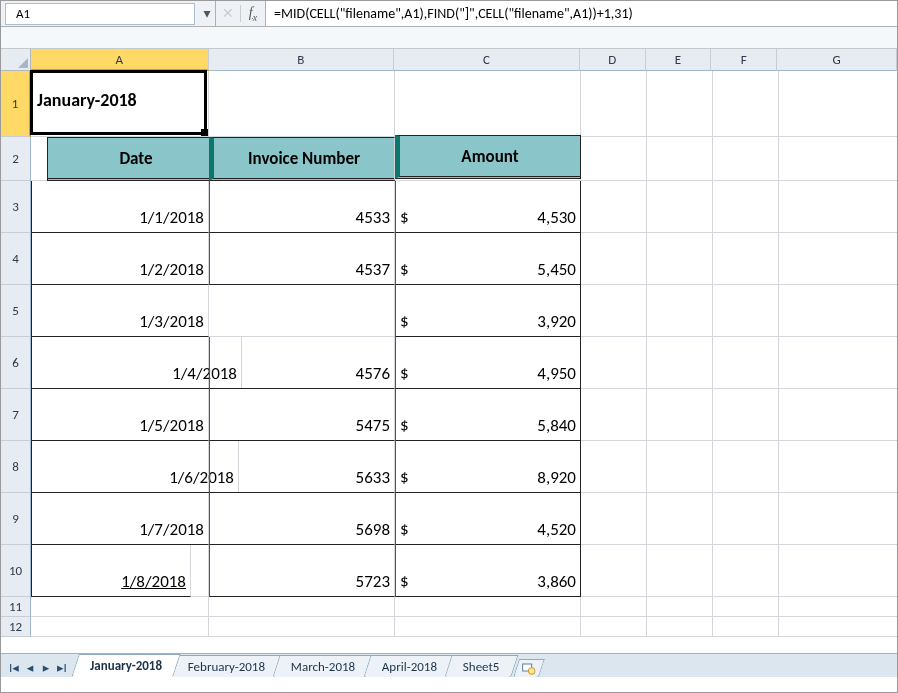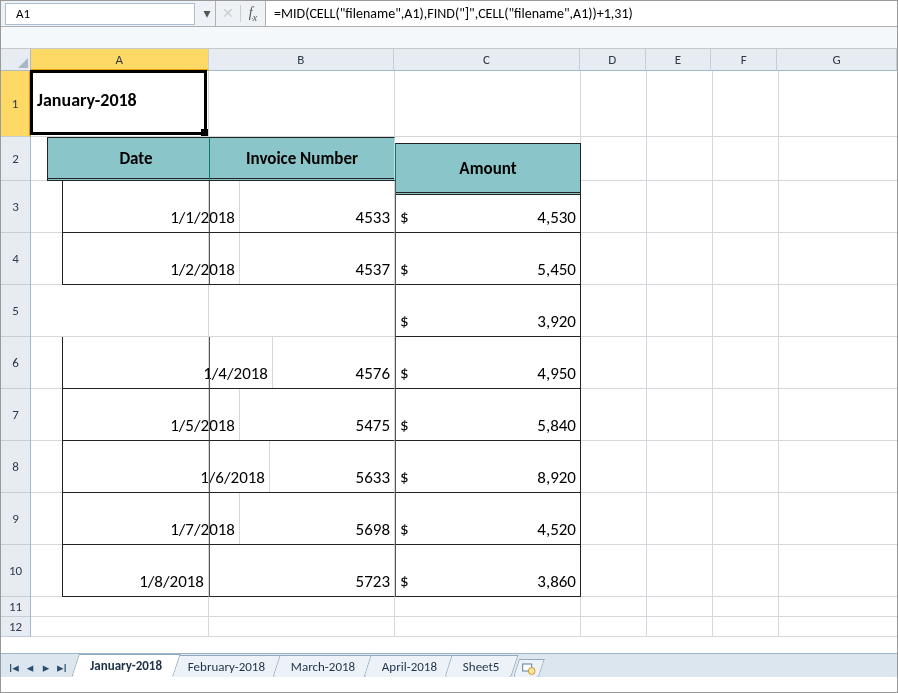--- a/index.html
+++ b/index.html
@@ -164,29 +164,29 @@
     font-size: 17px;
     text-align: center;
     display: flex;
     align-items: center;
     justify-content: center;
     border-top: 1.5px solid #222;
     border-bottom: 3px double #222;
   }
   .c-head-left { border-left: 1.5px solid #222; }
   .c-head-right { border-right: 1.5px solid #222; }
-  .c-head-mid { border-left: 1px solid #0f766e; text-align: right; }
+  .c-head-mid { border-left: 5px solid #0f766e; text-align: right; }
   .c-data {
     font-size: 17px;
     display: flex;
     align-items: flex-end;
     padding: 0 4px 4px 4px;
     border-bottom: 1.5px solid #222;
   }
-  .c-data.date { justify-content: flex-end; border-left: 1.5px solid #222; margin-left: 31px; }
+  .c-data.date { justify-content: flex-end; border-left: 1.5px solid #222; }
   .c-data.inv  { justify-content: flex-end; border-left: 1px solid #555; }
   .c-data.amt  { border-left: 1px solid #555; border-right: 1.5px solid #222; }
   .amt-split {
     display: flex; width: 100%; justify-content: space-between;
   }
   .tabbar {
     height: 24px;
     background: #dbe6ee;
     border-top: 1px solid #9db3c6;
     display: flex;
@@ -352,37 +352,38 @@
       <div class="cell" style="left: 0px; top: 546px; width: 178px; height: 20px;"></div>
       <div class="cell" style="left: 178px; top: 546px; width: 186px; height: 20px;"></div>
       <div class="cell" style="left: 364px; top: 546px; width: 186px; height: 20px;"></div>
       <div class="cell" style="left: 550px; top: 546px; width: 66px; height: 20px;"></div>
       <div class="cell" style="left: 616px; top: 546px; width: 66px; height: 20px;"></div>
       <div class="cell" style="left: 682px; top: 546px; width: 66px; height: 20px;"></div>
       <div class="cell" style="left: 748px; top: 546px; width: 120px; height: 20px;"></div>
       <div class="cell c-title" style="left: 0px; top: 0px; width: 178px; height: 66px;">January-2018</div>
       <div class="cell c-head c-head-left" style="left: 16px; top: 66px; width: 178px; height: 44px;">Date</div>
       <div class="cell c-head c-head-mid" style="left: 178px; top: 66px; width: 186px; height: 44px;">Invoice Number</div>
-      <div class="cell c-head c-head-mid c-head-right" style="left: 364px; top: 72px; width: 186px; height: 52px;">Amount</div>
+      <div class="cell c-head c-head-mid c-head-right" style="left: 364px; top: 64px; width: 186px; height: 44px;">Amount</div>
       <div class="cell c-data date" style="left: 0px; top: 110px; width: 178px; height: 52px;">1/1/2018</div>
       <div class="cell c-data inv" style="left: 178px; top: 110px; width: 186px; height: 52px;">4533</div>
       <div class="cell c-data amt" style="left: 364px; top: 110px; width: 186px; height: 52px;">
         <div class="amt-split">
           <span>$</span>
           <span>4,530</span>
         </div>
       </div>
       <div class="cell c-data date" style="left: 0px; top: 162px; width: 178px; height: 52px;">1/2/2018</div>
       <div class="cell c-data inv" style="left: 178px; top: 162px; width: 186px; height: 52px;">4537</div>
       <div class="cell c-data amt" style="left: 364px; top: 162px; width: 186px; height: 52px;">
         <div class="amt-split">
           <span>$</span>
           <span>5,450</span>
         </div>
       </div>
+      <div class="cell c-data date" style="left: 0px; top: 214px; width: 178px; height: 52px;">1/3/2018</div>
       <div class="cell c-data amt" style="left: 364px; top: 214px; width: 186px; height: 52px;">
         <div class="amt-split">
           <span>$</span>
           <span>3,920</span>
         </div>
       </div>
       <div class="cell c-data date" style="left: 0px; top: 266px; width: 211px; height: 52px;">1/4/2018</div>
       <div class="cell c-data inv" style="left: 178px; top: 266px; width: 186px; height: 52px; padding-left: 36px;">4576</div>
       <div class="cell c-data amt" style="left: 364px; top: 266px; width: 186px; height: 52px;">
         <div class="amt-split">
@@ -407,21 +408,21 @@
         </div>
       </div>
       <div class="cell c-data date" style="left: 0px; top: 422px; width: 178px; height: 52px;">1/7/2018</div>
       <div class="cell c-data inv" style="left: 178px; top: 422px; width: 186px; height: 52px;">5698</div>
       <div class="cell c-data amt" style="left: 364px; top: 422px; width: 186px; height: 52px;">
         <div class="amt-split">
           <span>$</span>
           <span>4,520</span>
         </div>
       </div>
-      <div class="cell c-data date" style="left: 0px; top: 474px; width: 147px; height: 52px;">1/8/2018</div>
+      <div class="cell c-data date" style="left: 0px; top: 474px; width: 160px; height: 52px; text-decoration: underline;">1/8/2018</div>
       <div class="cell c-data inv" style="left: 178px; top: 474px; width: 186px; height: 52px;">5723</div>
       <div class="cell c-data amt" style="left: 364px; top: 474px; width: 186px; height: 52px;">
         <div class="amt-split">
           <span>$</span>
           <span>3,860</span>
         </div>
       </div>
       <div class="sel" style="left: -1px; top: -1px; width: 177px; height: 65px;">
         <div class="handle"></div>
       </div>

